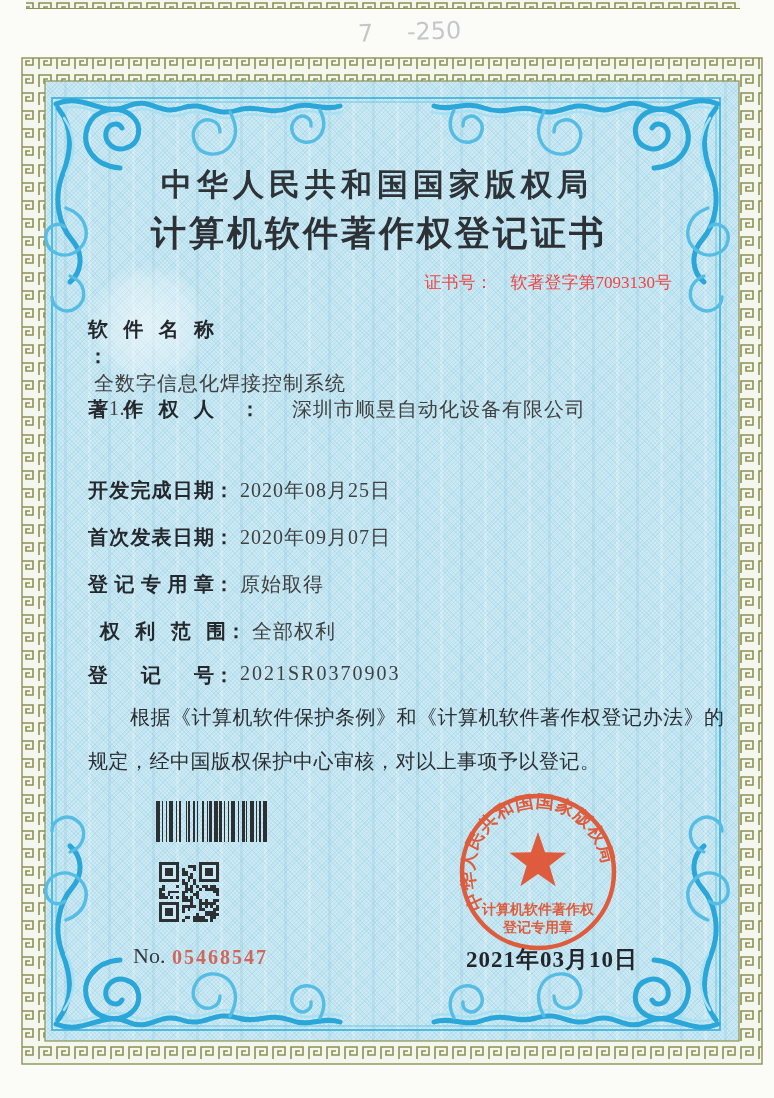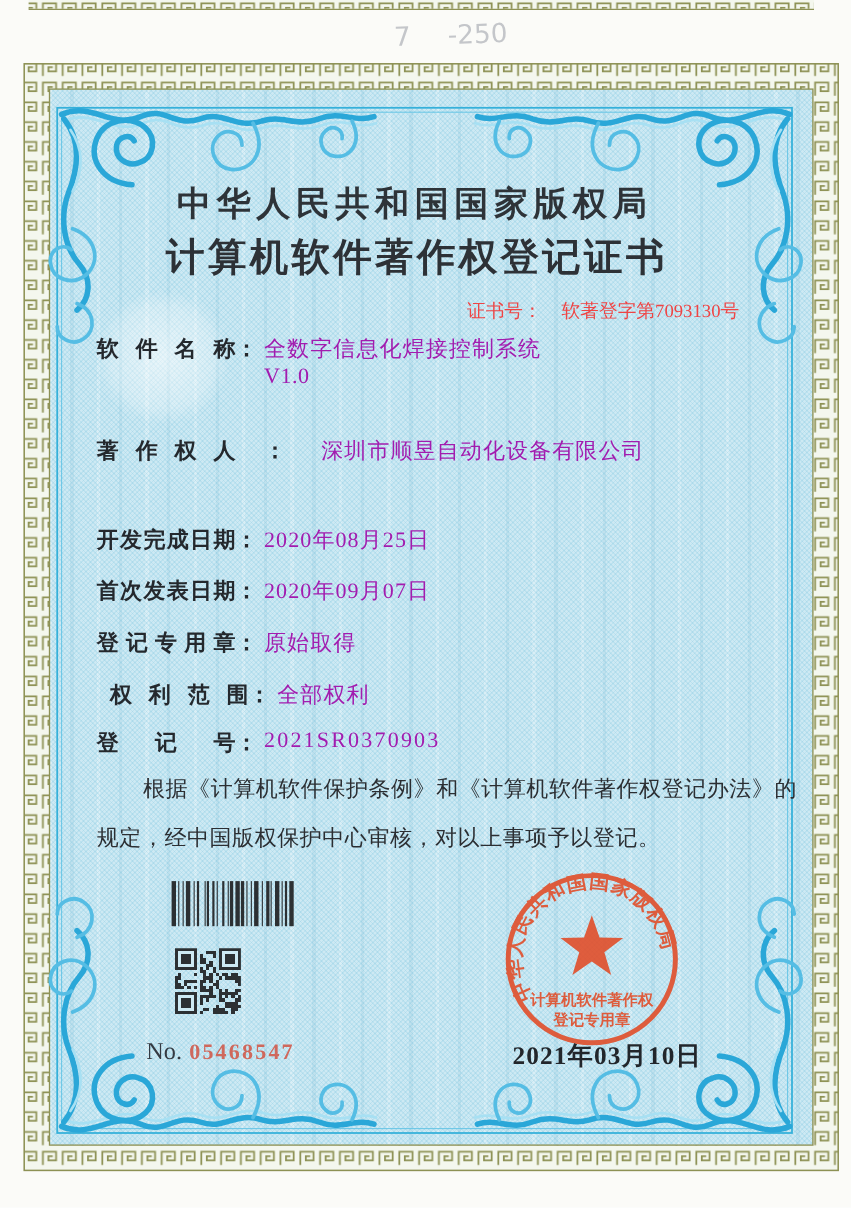--- a/index.html
+++ b/index.html
@@ -37,21 +37,21 @@
     font-size:35px;font-weight:800;letter-spacing:3px;color:#2d3136;
   }
   .certno{right:102px;top:271px;font-size:17px;font-weight:400;color:#ef4444;}
   .certno .gap{display:inline-block;width:18px;}
   .frow{left:88px;display:flex;align-items:flex-start;font-size:20px;}
   .flabel{
     display:inline-block;width:126px;font-weight:700;
     text-align:justify;text-align-last:justify;color:#24282d;
   }
   .fcolon{font-weight:700;color:#24282d;}
-  .fvalue{margin-left:6px;letter-spacing:1px;color:#a21caf;}
+  .fvalue{margin-left:6px;letter-spacing:1px;color:#404040;}
   .fvalue .v2{display:block;letter-spacing:0.5px;}
   .statement{font-size:20px;letter-spacing:0.5px;color:#2b2e32;}
   .barcode{
     position:absolute;left:156px;top:801px;width:111px;height:41px;
     display:flex;z-index:5;
   }
   .barcode span{height:100%;}
   .bar-dark{background:#2c3033;}
   .bar-light{background:rgba(0,0,0,0);}
   .qr{position:absolute;left:159px;top:862px;width:60px;height:60px;z-index:5;}
@@ -113,21 +113,21 @@
 
   <div class="txt pencil">7 -250</div>
 
   <div class="txt authority">中华人民共和国国家版权局</div>
   <div class="txt cert-title">计算机软件著作权登记证书</div>
 
   <div class="txt certno">
     <span>证书号：</span><span class="gap"></span><span>软著登字第7093130号</span>
   </div>
 
-  <div class="txt frow" style="top:304px;">
+  <div class="txt frow" style="top:316px;flex-direction:column;">
     <span class="flabel">软件名称</span>
       <span class="fcolon">：</span>
     <span class="fvalue"><span>全数字信息化焊接控制系统</span><span class="v2">V1.0</span></span>
   </div>
   <div class="txt frow" style="top:396px;gap:26px;">
     <span class="flabel">著作权人</span>
       <span class="fcolon">：</span>
     <span class="fvalue">深圳市顺昱自动化设备有限公司</span>
   </div>
   <div class="txt frow" style="top:477px;">

